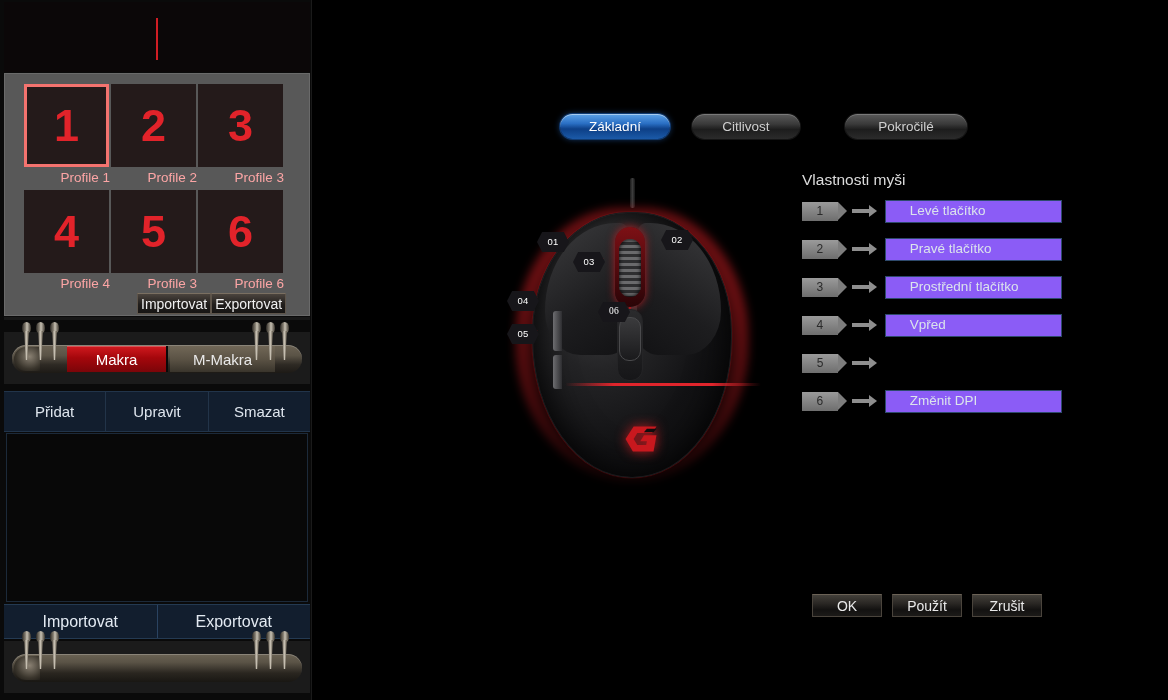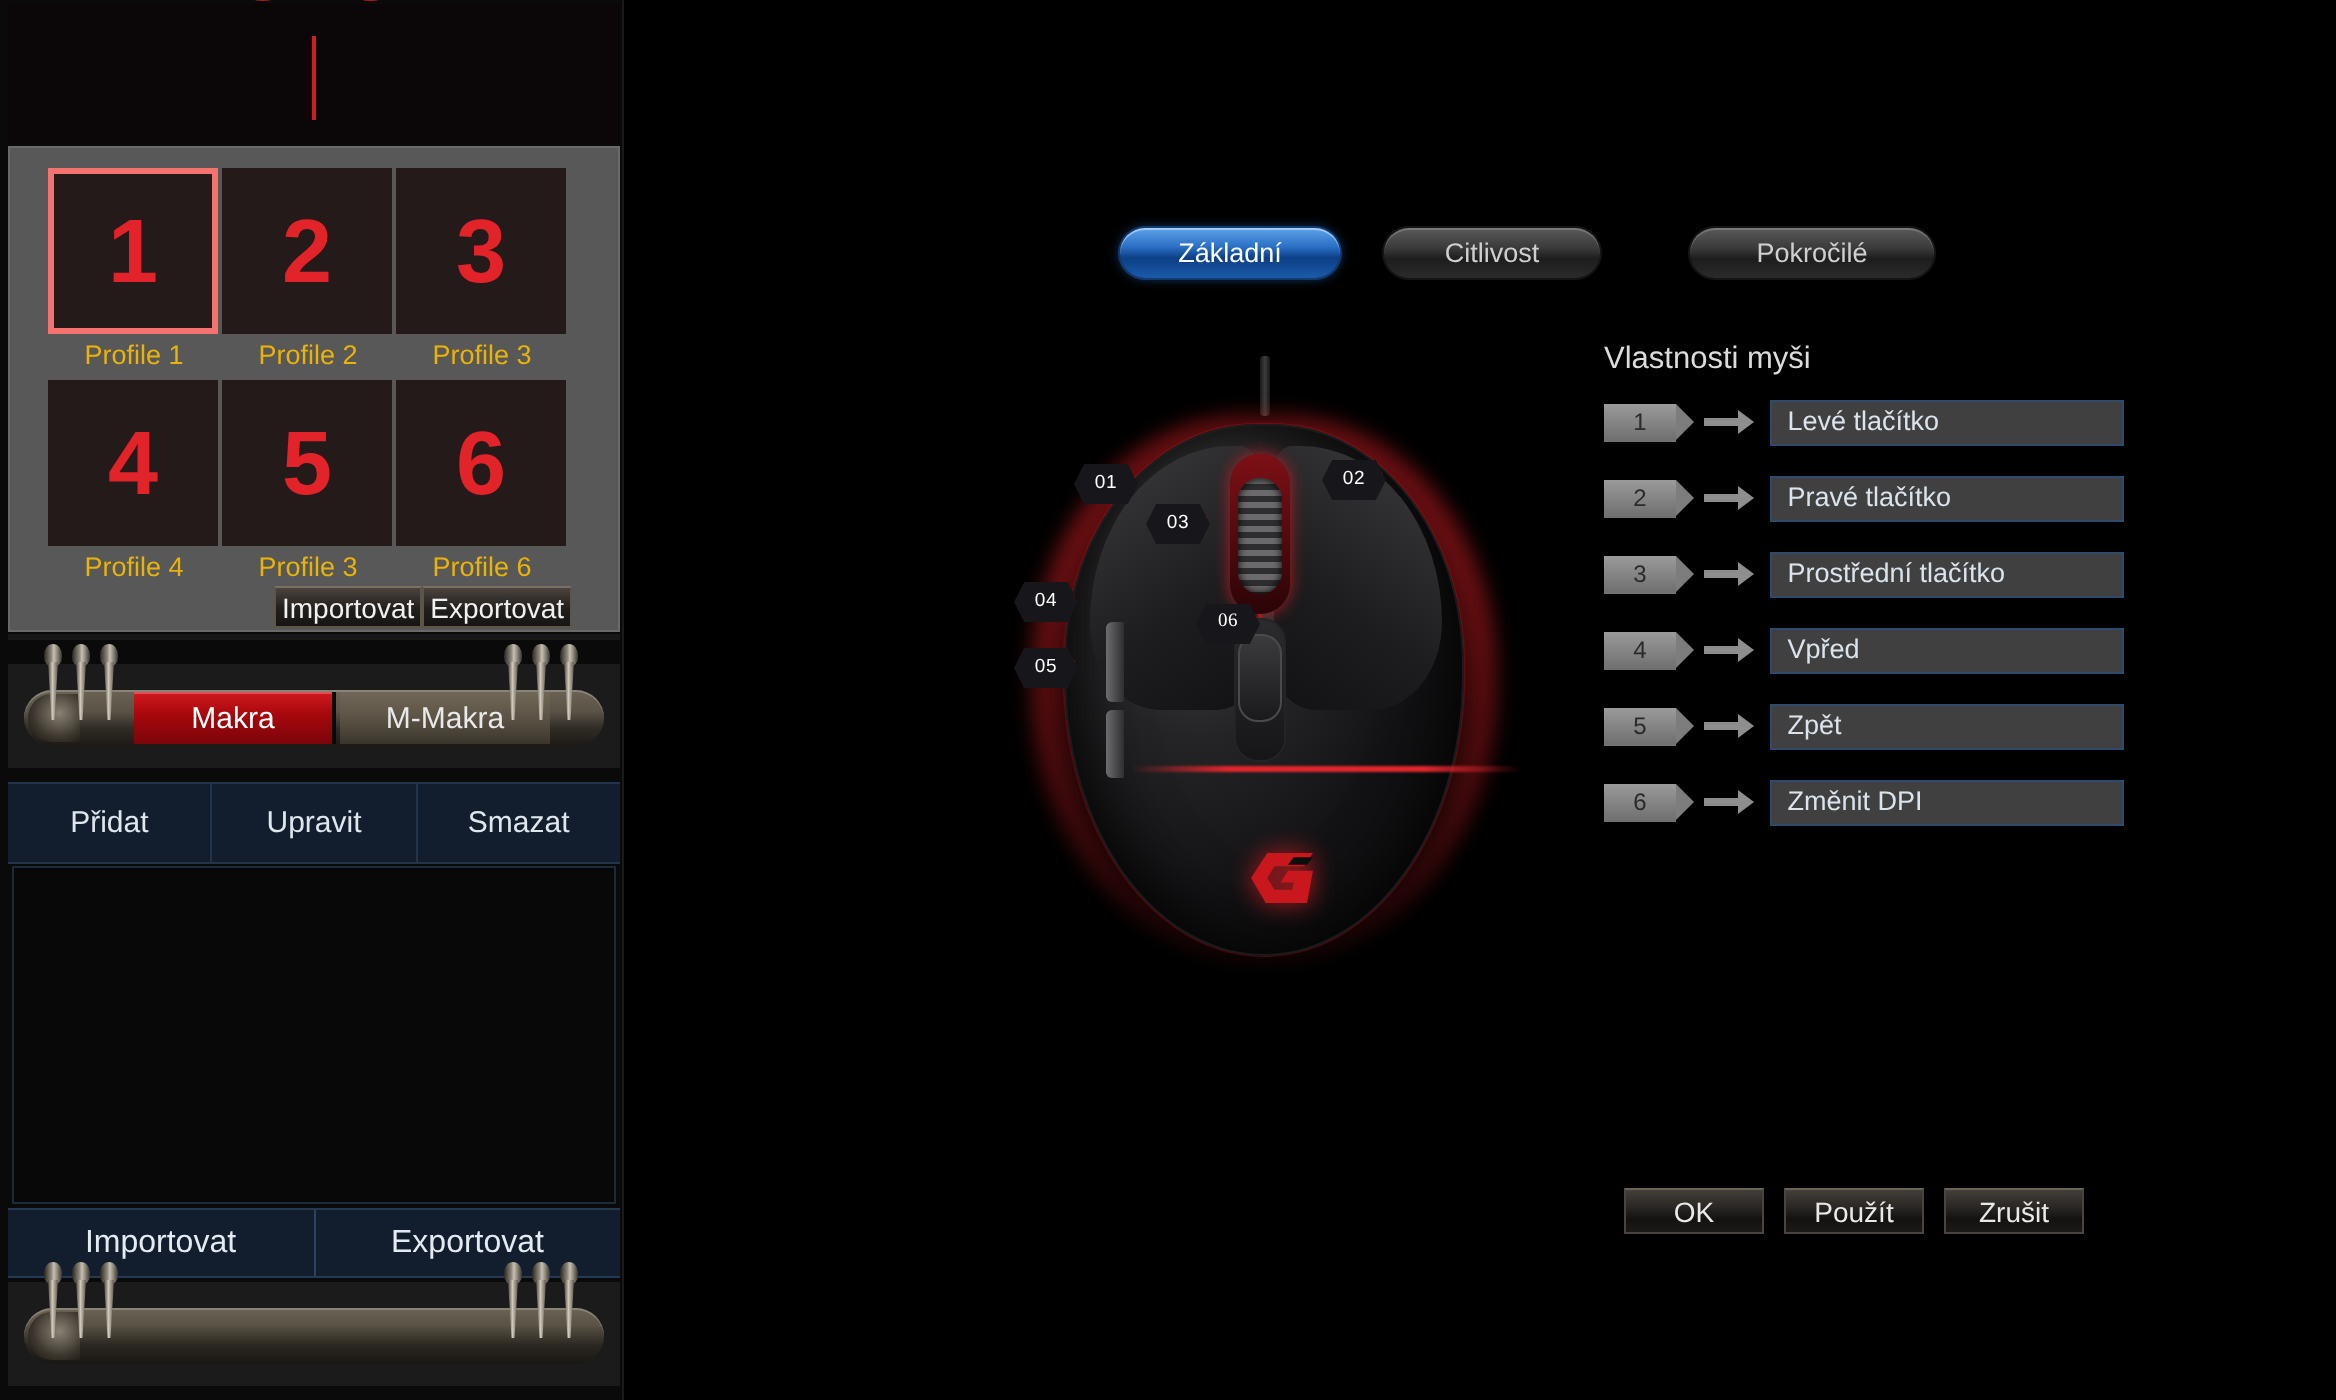--- a/index.html
+++ b/index.html
@@ -59,21 +59,21 @@
   }
   .profile-cell { width:86px; }
   .profile-thumb {
     width:85px; height:83px; background:#241a1a;
     display:flex; align-items:center; justify-content:center;
     color:#e2232a; font-size:45px; font-weight:bold;
     border:1px solid transparent; cursor:pointer; line-height:1;
   }
   .profile-thumb.active { border:3px solid #f4736f; }
   .profile-label {
-    text-align:center; color:#eab308; font-size:13.5px;
+    text-align:right; color:#fca5a5; font-size:13.5px;
     padding:4px 0 5px; line-height:1;
   }
   .profile-io {
     position:absolute; left:132px; top:219px;
     display:flex;
   }
   .tiny-btn {
     height:21px; padding:0 3px;
     background:linear-gradient(180deg,#4b443e 0%,#211e1c 55%,#171514 100%);
     border:1px solid #5d544a; border-top-color:#7a6f61;
@@ -312,23 +312,23 @@
   }
   .prop-arrow::after {
     content:""; position:absolute; right:-8px; top:-4px;
     width:0; height:0;
     border-top:6px solid transparent;
     border-bottom:6px solid transparent;
     border-left:8px solid #8e8e8e;
   }
   .prop-field {
     margin-left:16px; width:178px; height:23px;
-    background:#404040; border:1px solid #2e4a6c;
+    background:#8b5cf6; border:1px solid #2e4a6c;
     color:#dbe3ec; font-size:13.5px;
-    display:flex; align-items:center; padding-left:8px;
+    display:flex; align-items:center; padding-left:24px;
     cursor:pointer; line-height:1;
   }
 
   
   .footer { position:absolute; left:500px; top:594px; display:flex; gap:10px; }
   .fbtn {
     height:23px; min-width:70px; padding:0 12px;
     background:linear-gradient(180deg,#43403a 0%,#2a2724 40%,#131211 70%,#1c1a18 100%);
     border:1px solid #4a443c; border-top-color:#6b6256;
     color:#e9e9e9; font-size:14px;
@@ -535,21 +535,20 @@
         <div class="prop-field">Prostřední tlačítko</div>
       </div>
       <div class="prop-row">
         <div class="prop-num">4</div>
         <div class="prop-arrow"></div>
         <div class="prop-field">Vpřed</div>
       </div>
       <div class="prop-row">
         <div class="prop-num">5</div>
         <div class="prop-arrow"></div>
-        <div class="prop-field">Zpět</div>
       </div>
       <div class="prop-row">
         <div class="prop-num">6</div>
         <div class="prop-arrow"></div>
         <div class="prop-field">Změnit DPI</div>
       </div>
     </div>
 
     <div class="footer">
       <div class="fbtn">OK</div>

